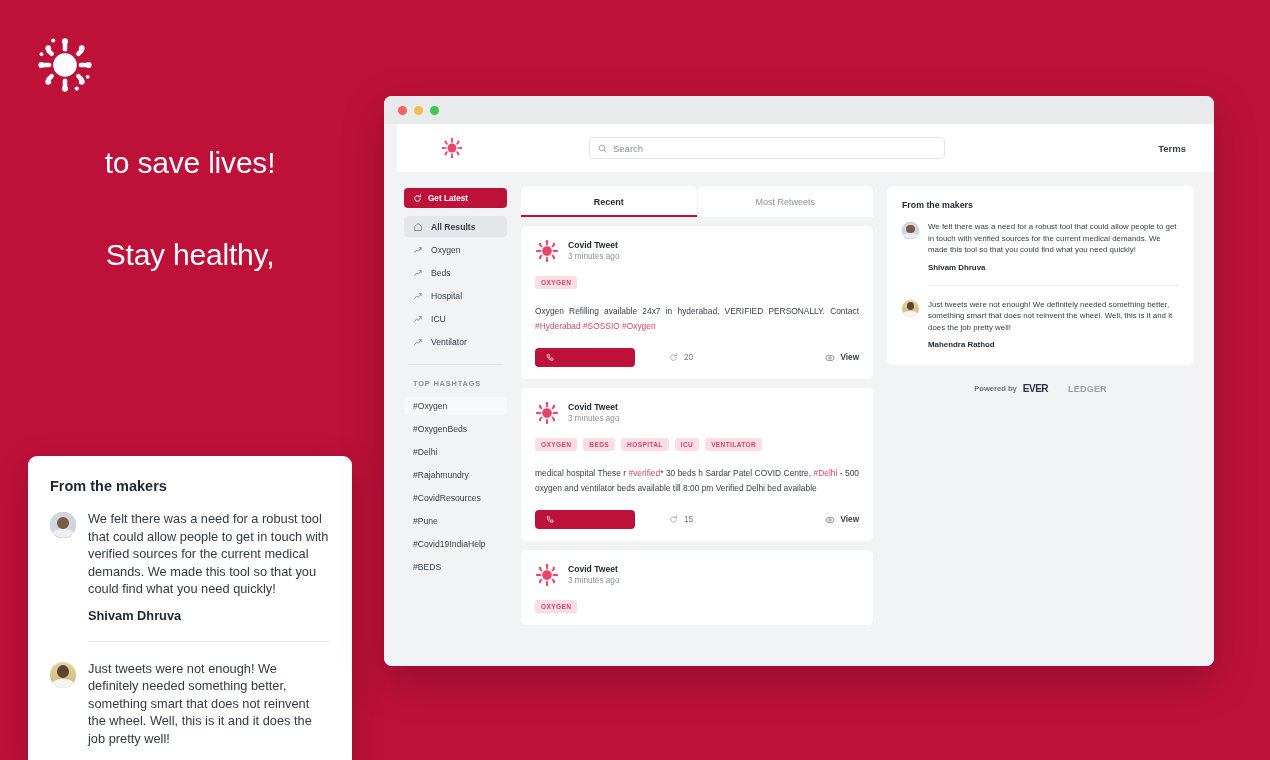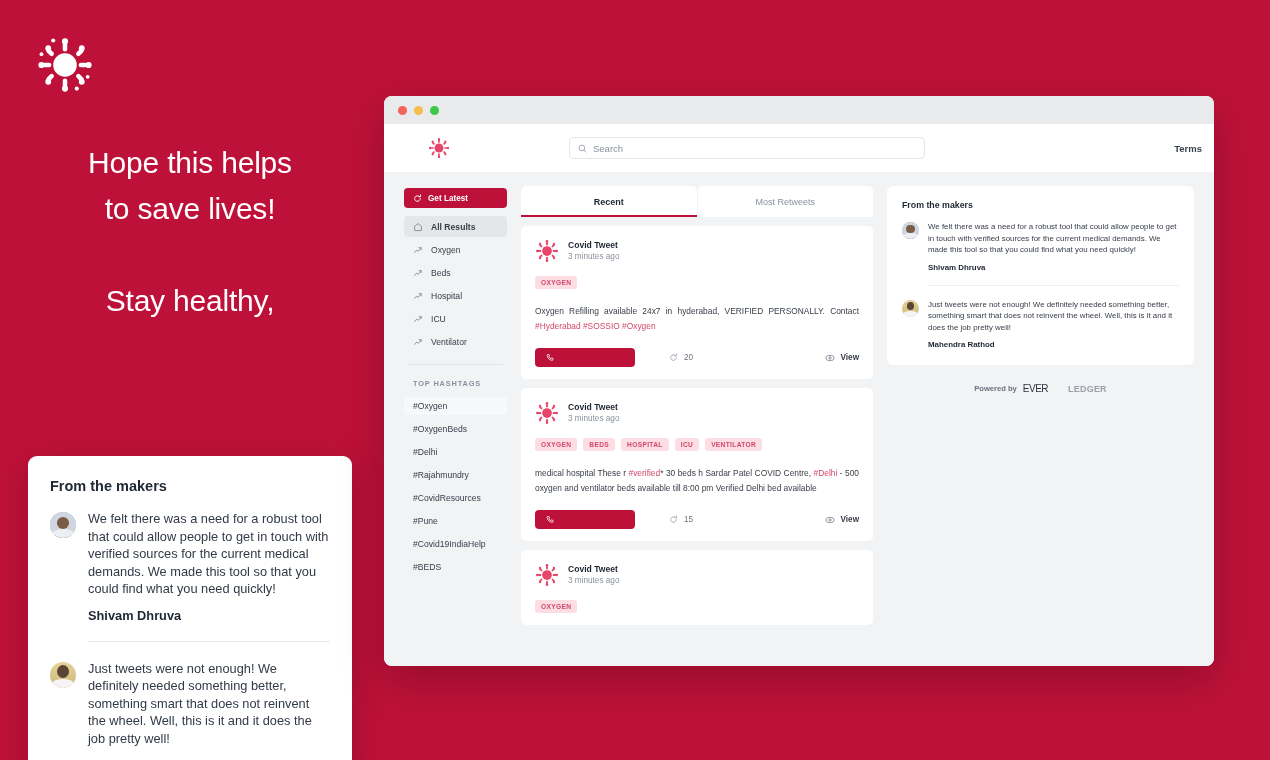--- a/index.html
+++ b/index.html
@@ -59,21 +59,21 @@
     height:28px; background:#e8eaec; display:flex; align-items:center;
     padding-left:14px; gap:7px;
   }
   .dot { width:9px; height:9px; border-radius:50%; }
   .dot.r { background:#f4645a; }
   .dot.y { background:#f5bd4f; }
   .dot.g { background:#3dc84a; }
 
   .appbar {
     height:48px; background:#ffffff; display:flex; align-items:center;
-    padding:0 12px 0 44px; gap:1px;
+    padding:0 28px 0 44px; gap:8px;margin-left:13px;
   }
   .app-logo { width:22px; height:22px; flex:0 0 22px; }
   .search-wrap {
     margin-left:118px; width:356px; height:22px; position:relative;
   }
   .search-box {
     width:100%; height:100%; border:1px solid #e3e6ea; border-radius:4px;
     background:#fff; display:flex; align-items:center; padding:0 8px; gap:6px;
   }
   .search-ph { font-size:9.5px; color:#8b929c; }
@@ -165,21 +165,21 @@
     overflow:hidden; position:relative;
   }
   .mp-quote { font-size:7.9px; line-height:11.5px; color:#39404b; flex:1; }
   .mp-name { font-size:7.9px; font-weight:700; color:#1f2733; margin-top:7px; }
   .mp-div { height:1px; background:#eceef1; margin:13px 0 13px 26px; }
   .powered {
     margin-top:18px; display:flex; align-items:center; justify-content:center;
     gap:6px; font-size:7.6px; color:#6b7280; font-weight:700;
   }
   .ev-logo { display:flex; align-items:baseline; gap:0; }
-  .ev-mark { font-size:10px; font-weight:400; color:#2c3440; letter-spacing:-0.5px; }
+  .ev-mark { font-size:10px; font-weight:700; color:#2c3440; letter-spacing:-0.5px; }
   .ev-rest { font-size:9px; font-weight:700; color:#9aa1ab; letter-spacing:0.2px;margin-left:20px; }
 
   
   .ph { position:absolute; inset:0; }
   .ph.a { background:radial-gradient(circle at 50% 120%, #4a5a74 0 38%, #cfd6e0 38% 100%),
                      linear-gradient(#8fa3bf,#d8dee7); }
   .ph.a::after {
     content:""; position:absolute; left:26%; top:18%; width:48%; height:46%;
     border-radius:50%; background:#7a5c44;
   }
@@ -221,21 +221,20 @@
       <circle cx="13.5" cy="50.5" r="3.2"></circle>
         <circle cx="50.5" cy="50.5" r="3.2"></circle>
       <circle cx="19" cy="5" r="2.3"></circle>
         <circle cx="6" cy="20" r="2.1"></circle>
       <circle cx="45" cy="58" r="2.3"></circle>
         <circle cx="57" cy="45" r="2.1"></circle>
     </g>
   </svg>
 
   <div class="promo-copy">
-    <div class="promo-line">Hope this helps</div>
     <div class="promo-line">to save lives!</div>
     <div class="promo-gap"></div>
     <div class="promo-line">Stay healthy,</div>
   </div>
 </div>
 
 <div class="makers-float">
   <div class="mk-title">From the makers</div>
 
   <div class="mk-row">

